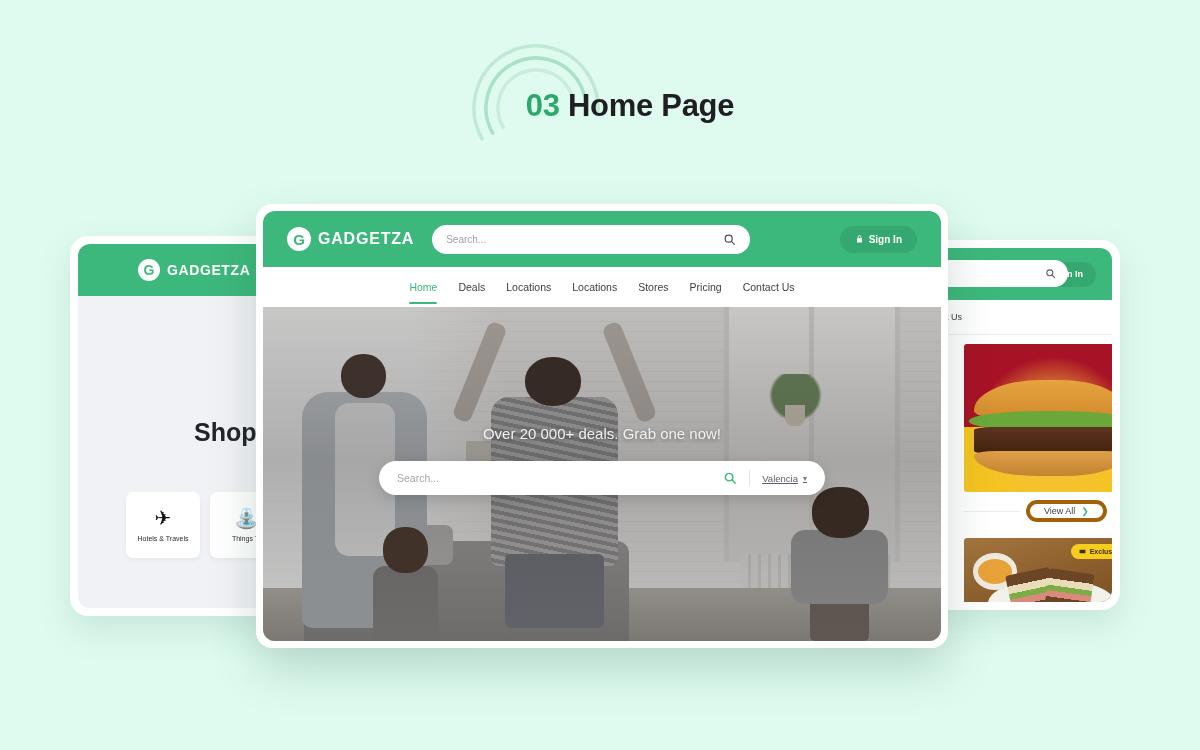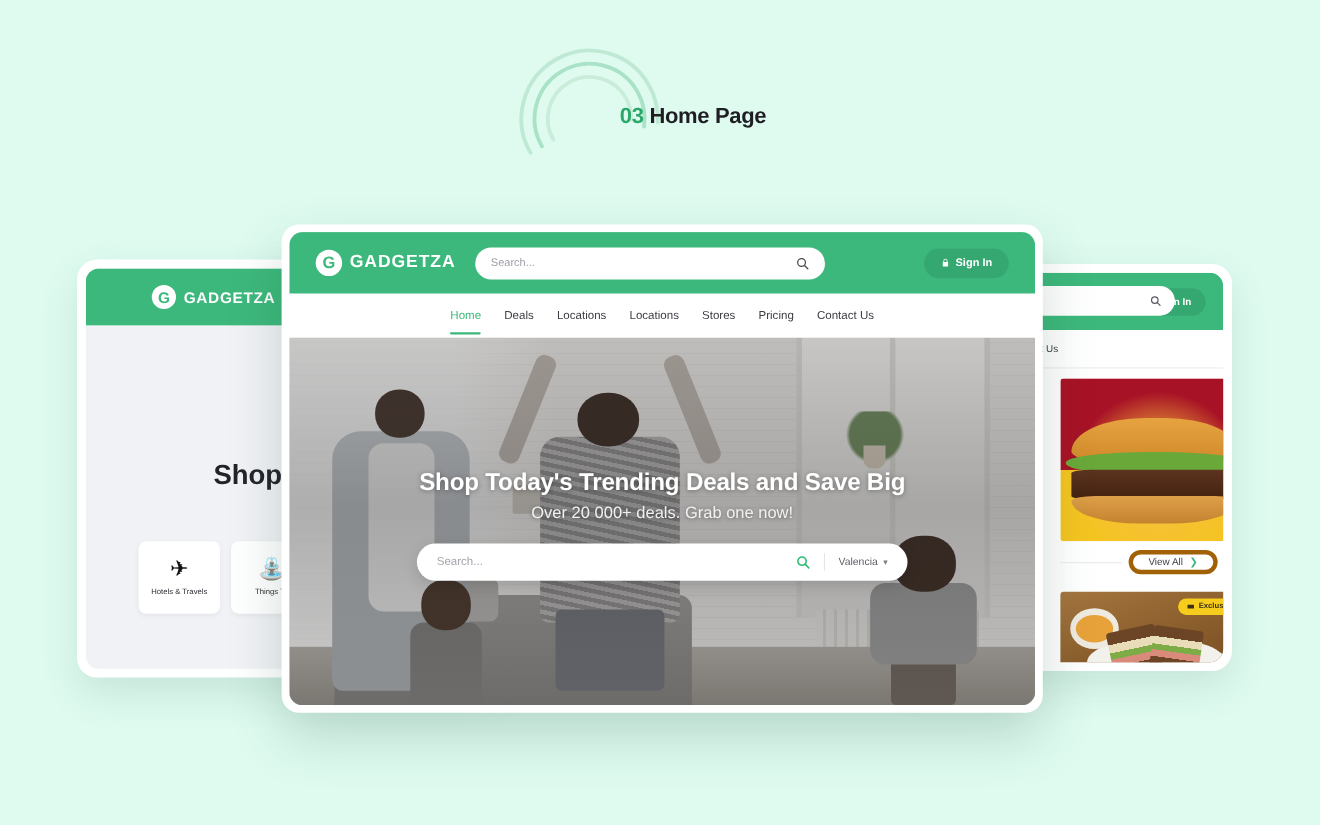--- a/index.html
+++ b/index.html
@@ -12,21 +12,21 @@
   .stage { position: relative; width: 1200px; height: 750px; background: #dffbf0; }
 
   
   .title-wrap {
     position: absolute; left: 0; top: 26px; width: 1200px; height: 160px;
     display: flex; align-items: center; justify-content: center;
   }
   .rings { position: absolute; left: 466px; top: 12px; width: 140px; height: 140px; }
   .title-text {
     position: relative; z-index: 2;
-    font-size: 20px; font-weight: bold; letter-spacing: -0.3px;
+    font-size: 31px; font-weight: bold; letter-spacing: -0.3px;
     color: #1e1e23; white-space: nowrap;
     padding-left: 60px;
   }
   .title-num { color: #2aa96a; }
 
   
   .card {
     position: absolute;
     background: #ffffff;
     border-radius: 18px;
@@ -335,21 +335,21 @@
   }
   .hero-search {
     margin-top: 12px; width: 446px; height: 34px;
     background: #ffffff; border-radius: 18px;
     display: flex; align-items: center; padding: 0 18px;
     box-shadow: 0 4px 14px rgba(0,0,0,0.14);
   }
   .hero-search .ph { flex: 1; font-size: 10.5px; color: #a2a5ab; }
   .hero-search .mag { color: #2fbb74; font-size: 13px; }
   .hs-div { width: 1px; height: 16px; background: #e4e5e8; margin: 0 12px; }
-  .hs-city { font-size: 9.5px; color: #5e6068; display: inline-flex; align-items: center; gap: 5px; white-space: nowrap; }
+  .hs-city { font-size: 9.5px; color: #5e6068; display: inline-flex; align-items: center; gap: 5px; white-space: nowrap; text-decoration: underline; }
   .hs-city .chev { font-size: 8px; color: #7a7d84; }
 </style>
 </head>
 <body>
 
 <div class="stage">
 
   <div class="title-wrap">
     <svg class="rings" viewBox="0 0 140 140">
       <circle cx="70" cy="70" r="62" fill="none" stroke="#bfe9d4" stroke-width="3.5" stroke-linecap="round" stroke-dasharray="230 160" transform="rotate(150 70 70)"></circle>
@@ -498,21 +498,20 @@
           </div>
           <div class="person boy">
             <div class="legs"></div>
               <div class="body"></div>
               <div class="head"></div>
           </div>
         </div>
         <div class="hero-shade"></div>
 
         <div class="hero-content">
-          <div class="hero-title">Shop Today's Trending Deals and Save Big</div>
           <div class="hero-sub">Over 20 000+ deals. Grab one now!</div>
 
           <div class="hero-search">
             <span class="ph">Search...</span>
             <svg class="mag" width="14" height="14" viewBox="0 0 24 24" fill="none" stroke="#2fbb74" stroke-width="2.4">
               <circle cx="10.5" cy="10.5" r="6.5"></circle>
                 <line x1="15.5" y1="15.5" x2="21" y2="21" stroke-linecap="round"></line>
             </svg>
             <span class="hs-div"></span>
             <span class="hs-city">

